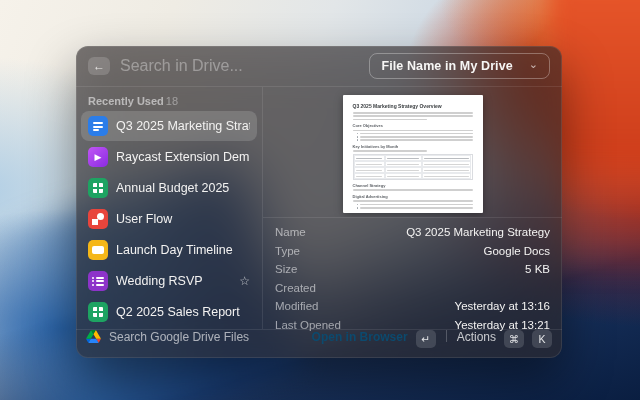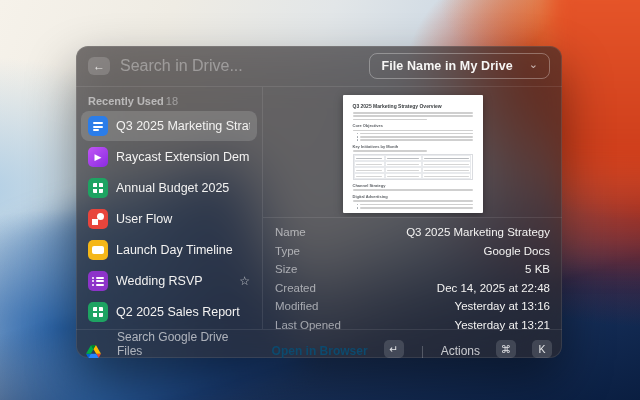--- a/index.html
+++ b/index.html
@@ -123,21 +123,21 @@
   .pg-table span { border:0.5px solid #e8eaed; height:6px; padding:1px 1.5px; }
   .pg-table span i { display:block; height:1.3px; background:#d5d5d5; border-radius:1px; margin-top:1px; }
   .pg-table span.hd i { background:#b9bcc0; }
 
   .meta { flex:1; padding:5px 0 2px; }
   .meta-row { display:flex; align-items:center; height:18.5px; padding:0 12px;gap:10px; }
   .meta-label { font-size:11.5px; color:rgba(255,255,255,.55); flex:none; }
   .meta-value { font-size:11.5px; font-weight:500; color:#f4f3f2; flex:1; text-align:right; white-space:nowrap; overflow:hidden; }
 
   
-  .footer { height:28px; flex:none; display:flex; align-items:flex-end; padding:0 10px; gap:16px; }
+  .footer { height:28px; flex:none; display:flex; align-items:flex-start; padding:0 10px; gap:8px; }
   .drive-logo { width:15px; height:13px; flex:none; }
   .src-label { font-size:12px; color:rgba(255,255,255,.62); flex:1; }
   .action-label { font-size:12px; font-weight:600; color:#0c4a6e; }
   .key {
     min-width:20px; height:18px; padding:0 4px; border-radius:5px;
     background:rgba(255,255,255,.14); color:rgba(255,255,255,.85);
     display:flex; align-items:center; justify-content:center;
     font-size:10.5px; flex:none;
   }
   .foot-div { width:1px; height:12px; background:rgba(255,255,255,.22); margin:0 2px; flex:none; }
@@ -324,21 +324,20 @@
         <div class="meta-row">
           <span class="meta-label">Type</span>
           <span class="meta-value">Google Docs</span>
         </div>
         <div class="meta-row">
           <span class="meta-label">Size</span>
           <span class="meta-value">5 KB</span>
         </div>
         <div class="meta-row">
           <span class="meta-label">Created</span>
-          <span class="meta-value">Dec 14, 2025 at 22:48</span>
         </div>
         <div class="meta-row">
           <span class="meta-label">Modified</span>
           <span class="meta-value">Yesterday at 13:16</span>
         </div>
         <div class="meta-row">
           <span class="meta-label">Last Opened</span>
           <span class="meta-value">Yesterday at 13:21</span>
         </div>
       </div>

